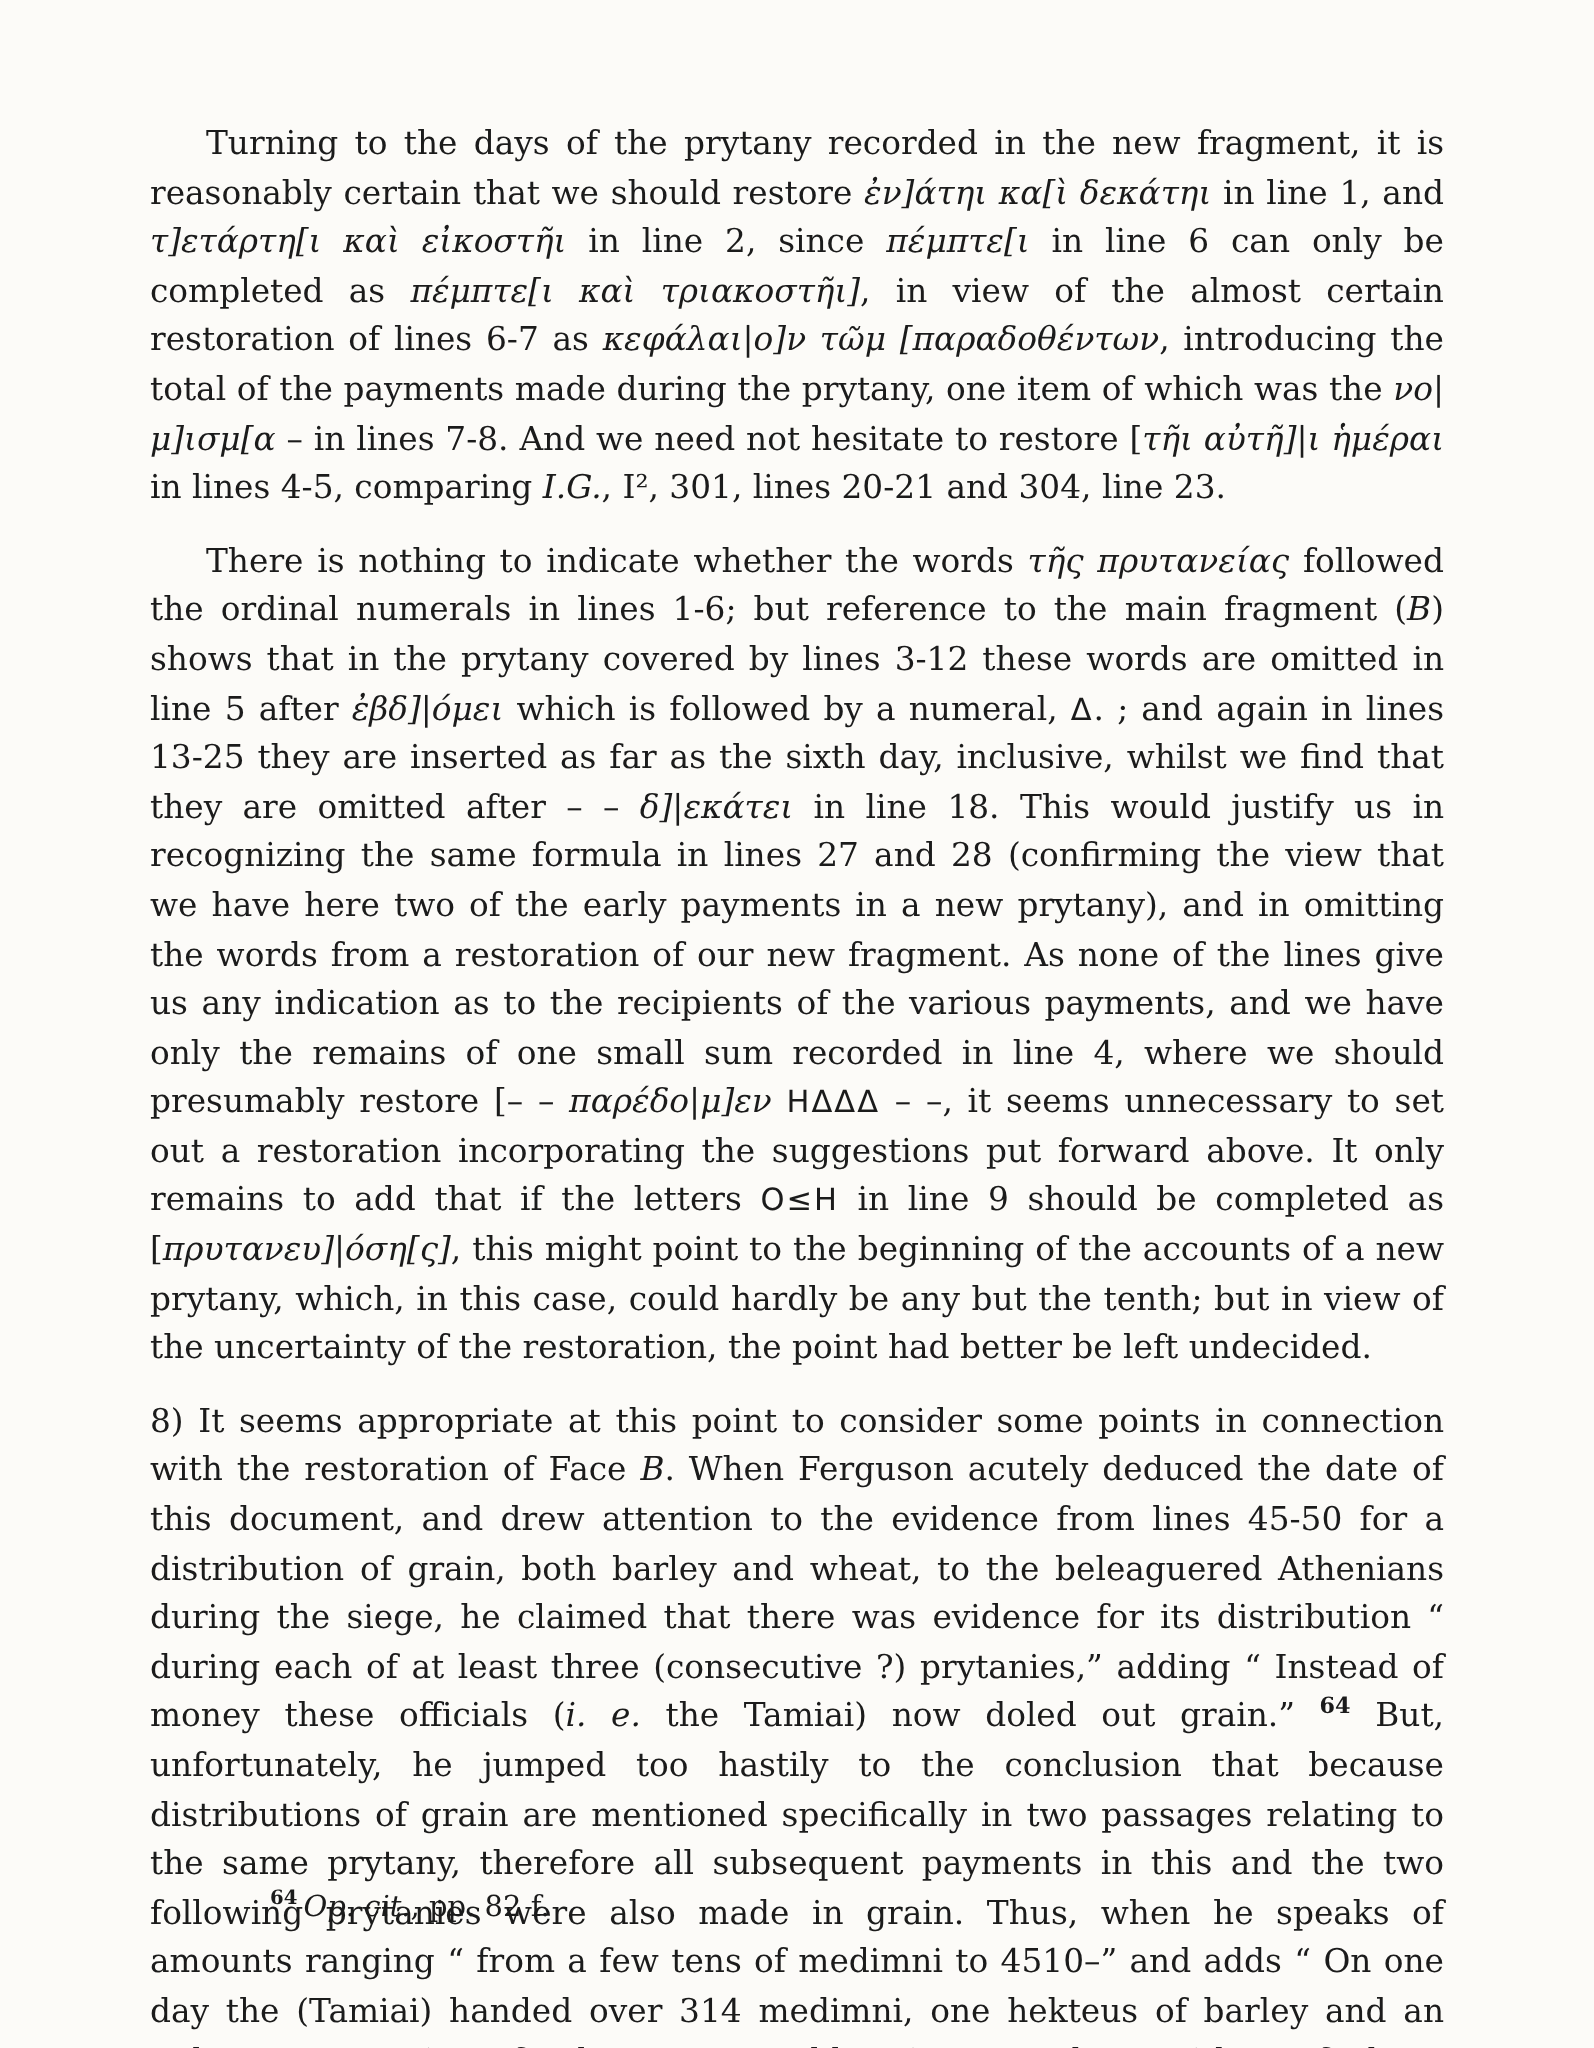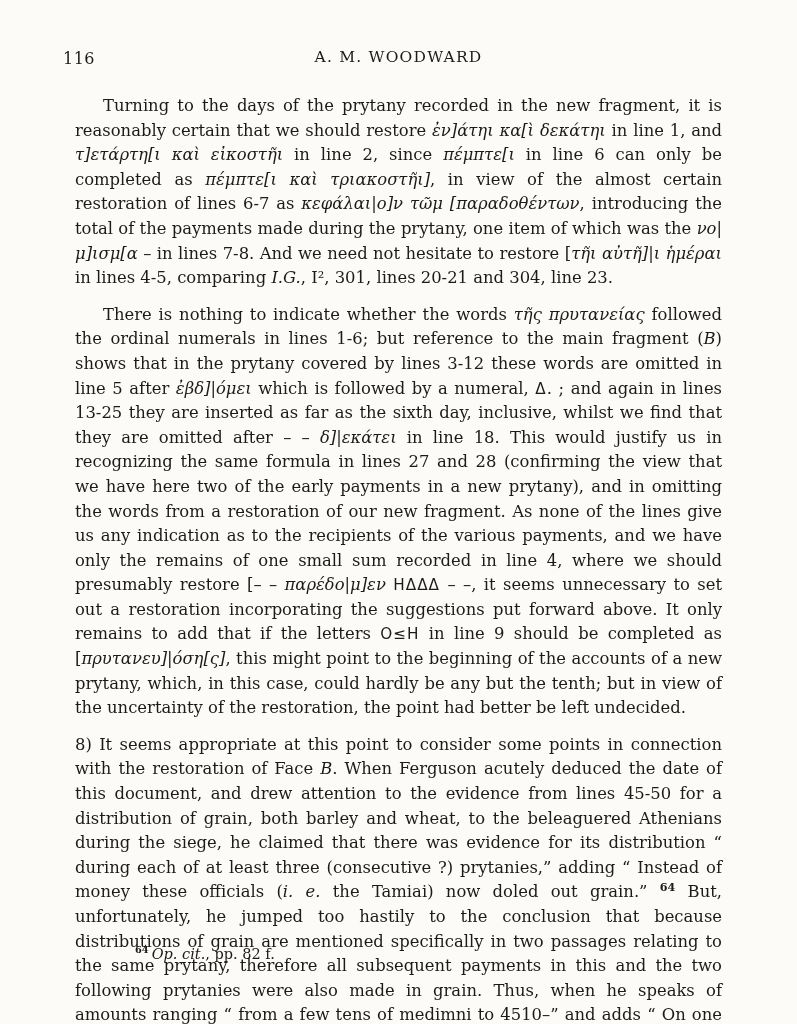--- a/index.html
+++ b/index.html
@@ -62,24 +62,20 @@
     line-height: 20px;
     margin-left: 40px;
   }
   .footnote .sup { margin-right: 3px; }
 </style>
 </head>
 <body>
 
 <div class="page">
 
-  <header class="page-header">
-    <span class="page-number">116</span>
-    <span class="running-head">A. M. WOODWARD</span>
-  </header>
 
   <main class="body-text">
     <p class="para indent"><span>Turning to the days of the prytany recorded in the new fragment, it is reasonably certain that we should restore </span><span class="it">ἐν]άτηι κα[ὶ δεκάτηι</span><span> in line 1, and </span><span class="it">τ]ετάρτη[ι καὶ εἰκοστῆι</span><span> in line 2, since </span><span class="it">πέμπτε[ι</span><span> in line 6 can only be completed as </span><span class="it">πέμπτε[ι καὶ τριακοστῆι]</span><span>, in view of the almost certain restoration of lines 6-7 as </span><span class="it">κεφάλαι|ο]ν τῶμ [παραδοθέντων</span><span>, introducing the total of the payments made during the prytany, one item of which was the </span><span class="it">νο|μ]ισμ[α</span><span> – in lines 7-8.  And we need not hesitate to restore [</span><span class="it">τῆι αὐτῆ]|ι ἡμέραι</span><span> in lines 4-5, comparing </span><span class="it">I.G.</span><span>, I², 301, lines 20-21 and 304, line 23.</span></p>
     <p class="para indent"><span>There is nothing to indicate whether the words </span><span class="it">τῆς πρυτανείας</span><span> followed the ordinal numerals in lines 1-6; but reference to the main fragment (</span><span class="it">B</span><span>) shows that in the prytany covered by lines 3-12 these words are omitted in line 5 after </span><span class="it">ἐβδ]|όμει</span><span> which is followed by a numeral, </span><span class="epi">Δ</span><span>. ; and again in lines 13-25 they are inserted as far as the sixth day, inclusive, whilst we find that they are omitted after – – </span><span class="it">δ]|εκάτει</span><span> in line 18.  This would justify us in recognizing the same formula in lines 27 and 28 (confirming the view that we have here two of the early payments in a new prytany), and in omitting the words from a restoration of our new fragment.  As none of the lines give us any indication as to the recipients of the various payments, and we have only the remains of one small sum recorded in line 4, where we should presumably restore [– – </span><span class="it">παρέδο|μ]εν</span><span> </span><span class="epi">ΗΔΔΔ</span><span> – –, it seems unnecessary to set out a restoration incorporating the suggestions put forward above.  It only remains to add that if the letters </span><span class="epi">O≤H</span><span> in line 9 should be completed as [</span><span class="it">πρυτανευ]|όση[ς]</span><span>, this might point to the beginning of the accounts of a new prytany, which, in this case, could hardly be any but the tenth; but in view of the uncertainty of the restoration, the point had better be left undecided.</span></p>
     <p class="para"><span>8) It seems appropriate at this point to consider some points in connection with the restoration of Face </span><span class="it">B</span><span>.  When Ferguson acutely deduced the date of this document, and drew attention to the evidence from lines 45-50 for a distribution of grain, both barley and wheat, to the beleaguered Athenians during the siege, he claimed that there was evidence for its distribution “ during each of at least three (consecutive ?) prytanies,” adding “ Instead of money these officials (</span><span class="it">i. e.</span><span> the Tamiai) now doled out grain.” </span><span class="sup">64</span><span> But, unfortunately, he jumped too hastily to the conclusion that because distributions of grain are mentioned specifically in two passages relating to the same prytany, therefore all subsequent payments in this and the two following prytanies were also made in grain.  Thus, when he speaks of amounts ranging “ from a few tens of medimni to 4510–” and adds “ On one day the (Tamiai) handed over 314 medimni, one hekteus of barley and an unknown quantity of wheat,” I would point out that neither of these assertions is correct.  In the first place, it must be admitted that the only definite distributions of grain are those which are so described, [</span></p>
   </main>
 
   <div class="footnote">
     <span class="sup">64</span><span><span class="it">Op. cit.</span><span>, pp. 82 f.</span></span>
   </div>

